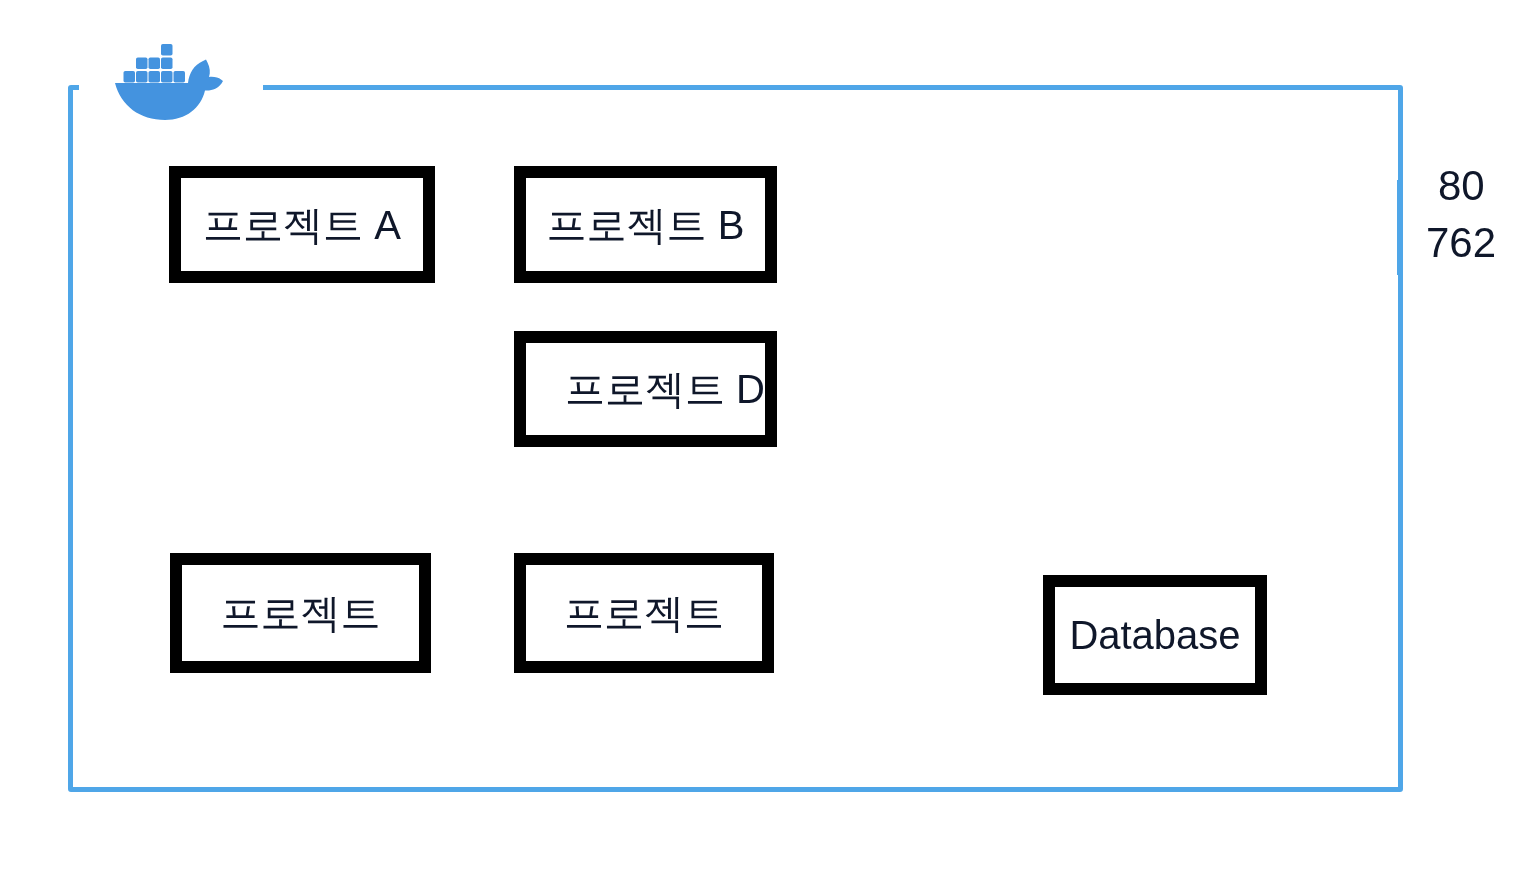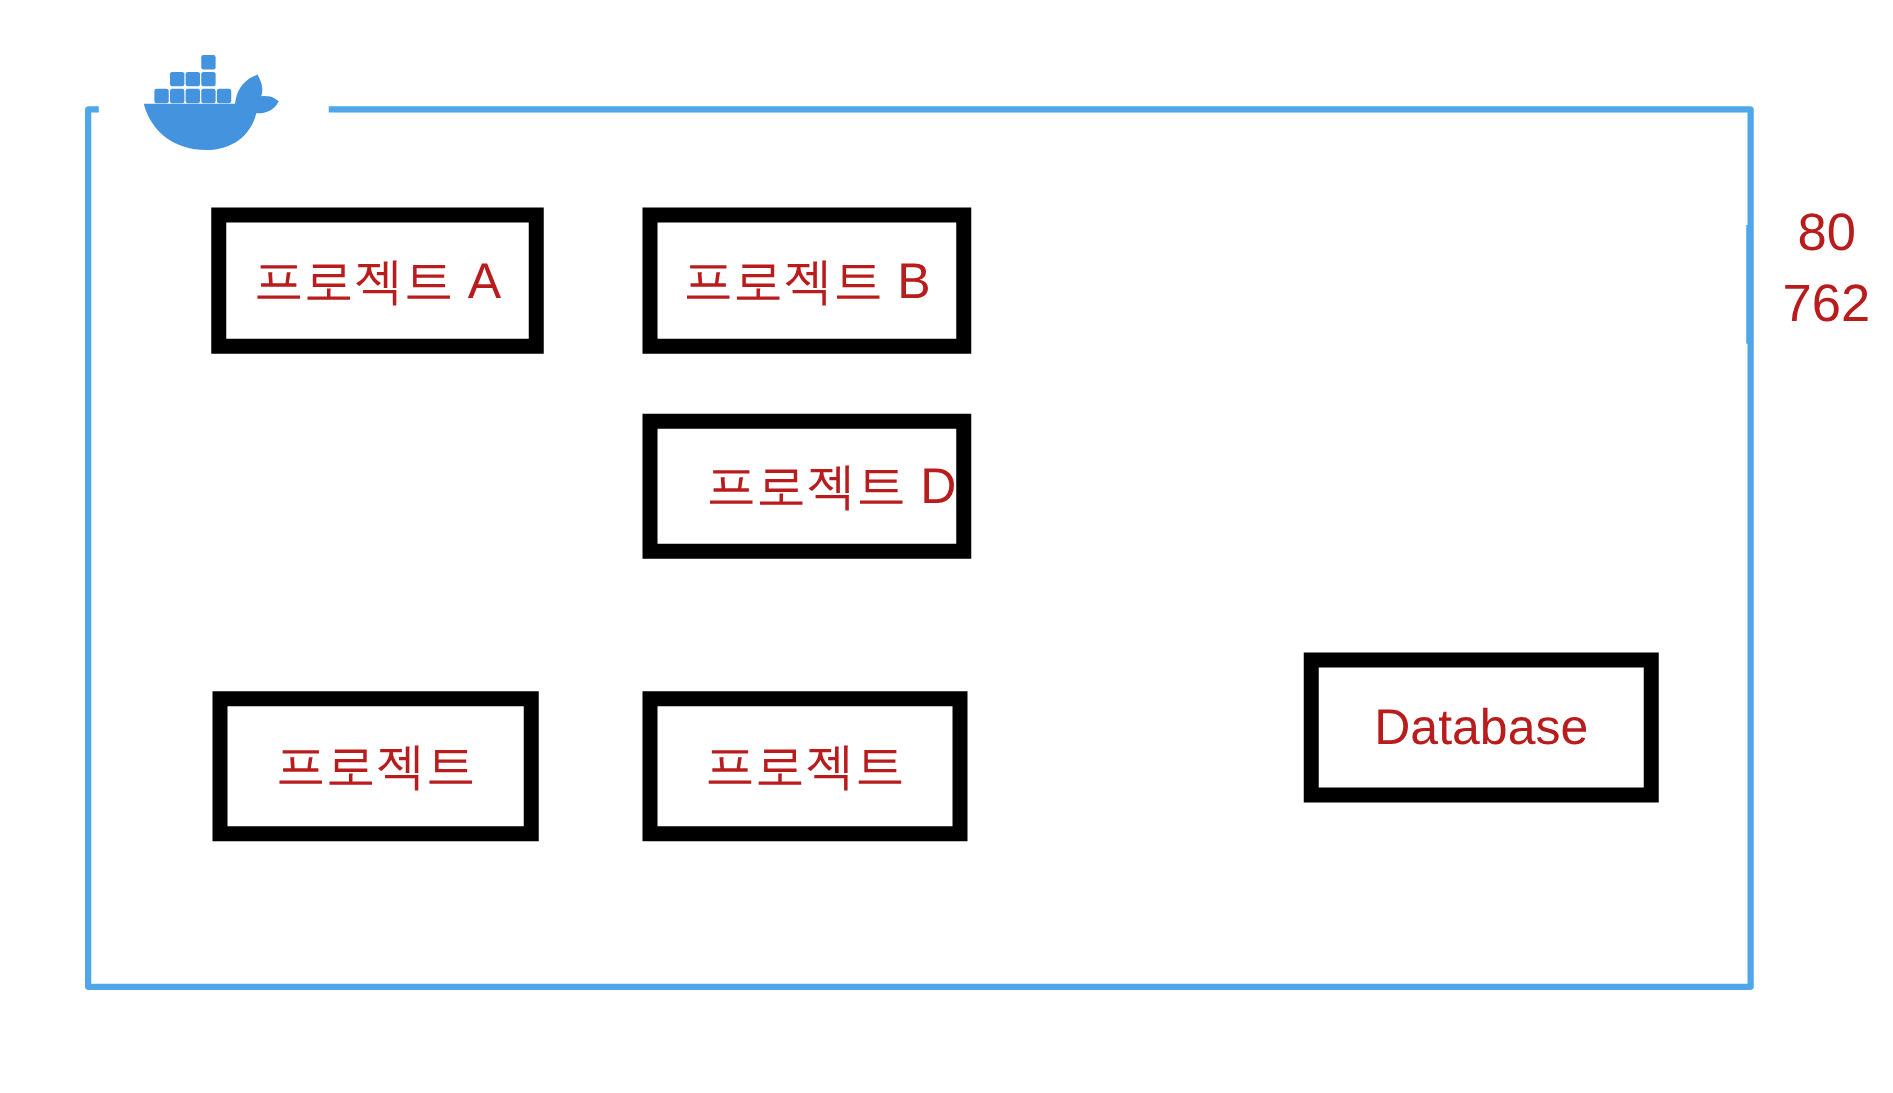--- a/index.html
+++ b/index.html
@@ -1,39 +1,39 @@
 <!DOCTYPE html>
 <html style="--host-border-blue: #4FA6E8; --whale-blue: #4493DF; --box-border-black: #000000; --box-fill: #FFFFFF; --text: #000000; --background: #FFFFFF;"><head>
 <meta charset="utf-8">
 <style>
   html,body{margin:0;padding:0;background:#fff;}
   .canvas{
     position:relative;width:1514px;height:874px;background:#fff;overflow:hidden;
-    font-family:"Liberation Sans","DejaVu Sans",sans-serif;color:#b91c1c;
+    font-family:"Liberation Sans","DejaVu Sans",sans-serif;color:#0f172a;
   }
   .host-border{
     position:absolute;left:68px;top:85px;width:1335px;height:707px;
     border:5px solid var(--host-border-blue,#4FA6E8);
     border-radius:3px;box-sizing:border-box;background:transparent;
   }
   .gap-mask{position:absolute;left:79px;top:82px;width:184px;height:12px;background:#fff;}
   .whale{position:absolute;left:113px;top:42px;width:112px;height:81px;}
   .cbox{
     position:absolute;background:#fff;border:12px solid var(--box-border-black,#000);
     box-sizing:border-box;display:flex;align-items:center;justify-content:center;
     font-size:40px;line-height:1;white-space:nowrap;
   }
   .box-a{left:169px;top:166px;width:266px;height:117px;}
   .box-b{left:514px;top:166px;width:263px;height:117px;}
   .box-nginx{left:1150px;top:167px;width:264px;height:120px;}
   .box-c{left:169px;top:350px;width:266px;height:116px;}
   .box-d{left:514px;top:331px;width:263px;height:116px;justify-content:flex-end;}
   .box-e{left:170px;top:553px;width:261px;height:120px;}
   .box-f{left:514px;top:553px;width:260px;height:120px;}
-  .box-db{left:1043px;top:522px;width:284px;height:120px;}
+  .box-db{left:1043px;top:575px;width:224px;height:120px;}
   .nginx-sliver{
     position:absolute;left:1397px;top:180px;width:5px;height:95px;
     background:var(--host-border-blue,#4FA6E8);
   }
   .port{position:absolute;font-size:42px;line-height:1;text-align:center;}
   .port-80{left:1438px;top:165px;}
   .port-443{left:1426px;top:222px;}
 </style>
 </head>
 <body>

